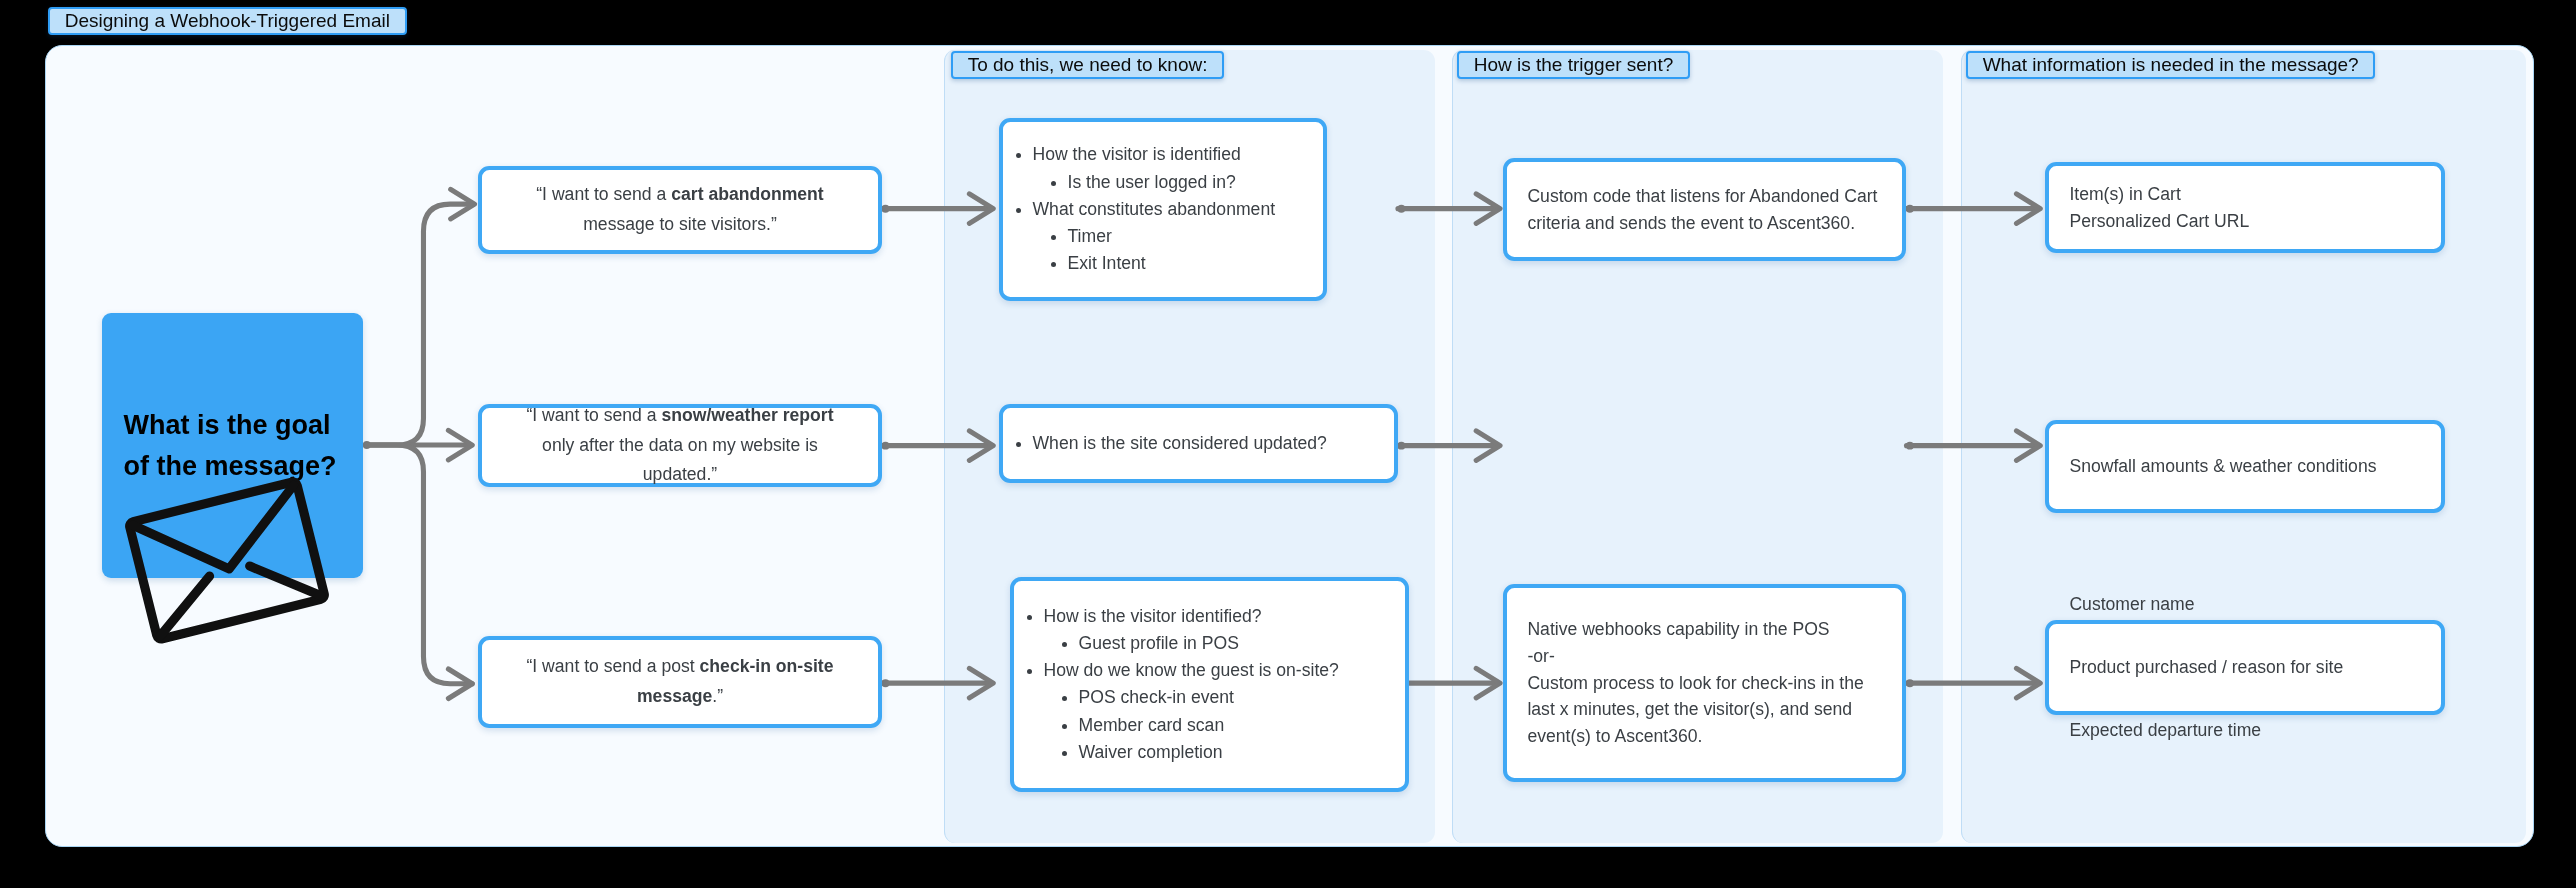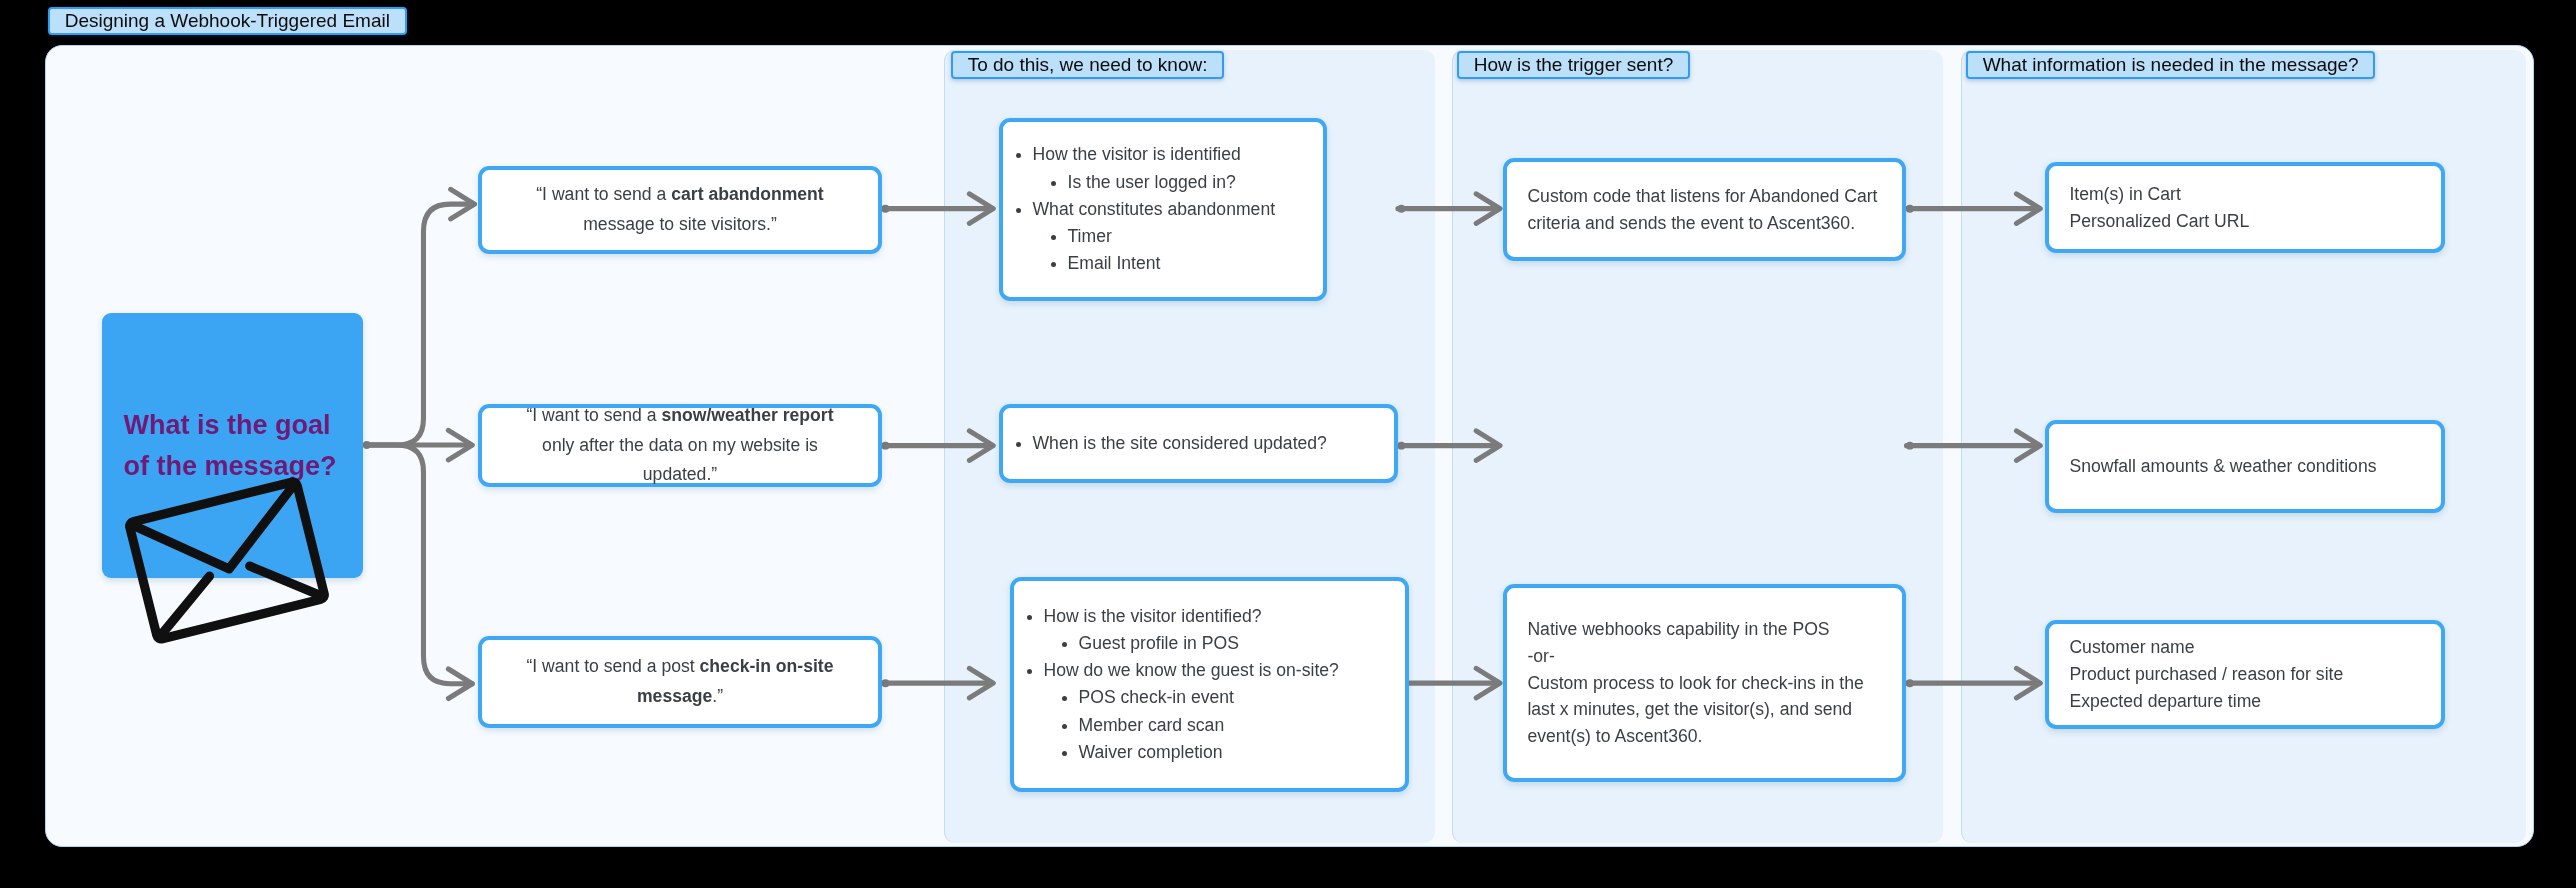--- a/index.html
+++ b/index.html
@@ -23,37 +23,37 @@
         box-sizing:border-box;display:flex;flex-direction:column;justify-content:center;
         font-size:17.6px;line-height:1.52;box-shadow:0 2.8px 6.8px rgba(30,90,150,.16);z-index:4;}
   .quote{text-align:center;padding:0 28px;line-height:1.7;}
   .quote b{font-weight:700;}
   .plain{padding:0 20.4px;text-align:left;}
   ul.k1{margin:0;padding-left:29.5px;list-style:disc;}
   ul.k2{margin:0;padding-left:35px;list-style:disc;}
   ul.k1 li{margin:1.7px 0;line-height:1.45;}
   #goal-box{position:absolute;left:102px;top:313px;width:261px;height:265px;background:#3BA5F4;
             border-radius:9px;display:flex;flex-direction:column;justify-content:center;
-            padding-left:21.5px;box-sizing:border-box;color:#701a75;font-size:27px;font-weight:700;
+            padding-left:21.5px;box-sizing:border-box;color:#000000;font-size:27px;font-weight:700;
             line-height:1.5;z-index:2;box-shadow:0 2.8px 6.8px rgba(30,90,150,.18);}
   #envelope{position:absolute;left:135px;top:494px;z-index:3;transform:rotate(-14deg);}
   #arrows{position:absolute;left:0;top:0;z-index:1;pointer-events:none;}
   
   #r0-quote{left:478px;top:166px;width:404px;height:88px;}
   #r0-know {left:999px;top:118px;width:328px;height:183px;}
   #r0-trigger{left:1503px;top:158px;width:403px;height:103px;}
   #r0-info {left:2045px;top:162px;width:400px;height:91px;}
   #r1-quote{left:478px;top:404px;width:404px;height:83px;}
   #r1-know {left:999px;top:404px;width:399px;height:79px;}
   #r1-trigger{left:1503px;top:399px;width:403px;height:94px;}
   #r1-info {left:2045px;top:420px;width:400px;height:93px;}
   #r2-quote{left:478px;top:636px;width:404px;height:92px;}
   #r2-know {left:1010px;top:577px;width:399px;height:215px;}
   #r2-trigger{left:1503px;top:584px;width:403px;height:198px;}
-  #r2-info {left:2045px;top:620px;width:400px;height:109px;}
+  #r2-info {left:2045px;top:620px;width:400px;height:95px;gap:36px;}
 </style>
 </head>
 <body>
 
 <div id="stage">
 
   <div id="canvas"></div>
 
   <div class="panel" id="panel-know"></div>
   <div class="panel" id="panel-trigger"></div>
@@ -126,21 +126,21 @@
   <div class="node" id="r0-know">
     <ul class="k1">
       <li><span>How the visitor is identified</span>
         <ul class="k2">
             <li><span>Is the user logged in?</span></li>
           </ul>
       </li>
       <li><span>What constitutes abandonment</span>
         <ul class="k2">
           <li><span>Timer</span></li>
-          <li><span>Email Intent</span></li>
+          <li><span>Exit Intent</span></li>
         </ul>
       </li>
     </ul>
   </div>
   <div class="node plain" id="r0-trigger">
     <div>Custom code that listens for Abandoned Cart criteria and sends the event to Ascent360.</div>
   </div>
   <div class="node plain" id="r0-info">
     <div>Item(s) in Cart</div>
     <div>Personalized Cart URL</div>

